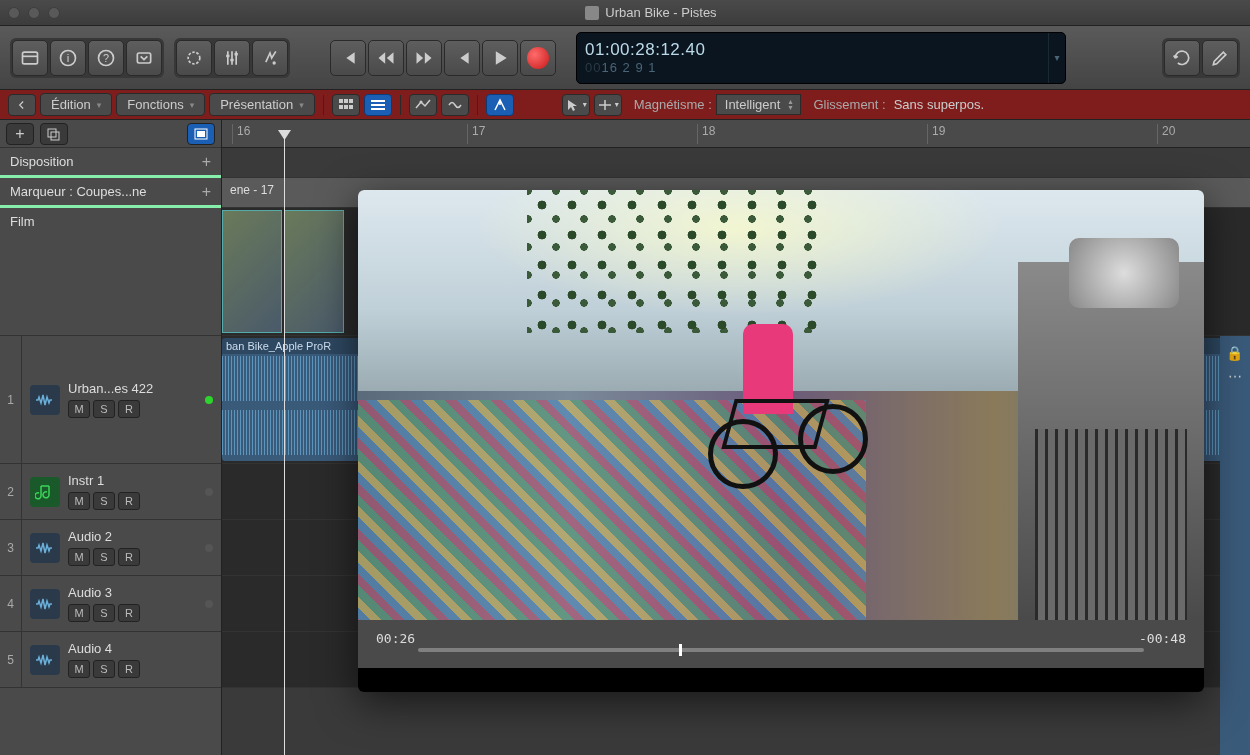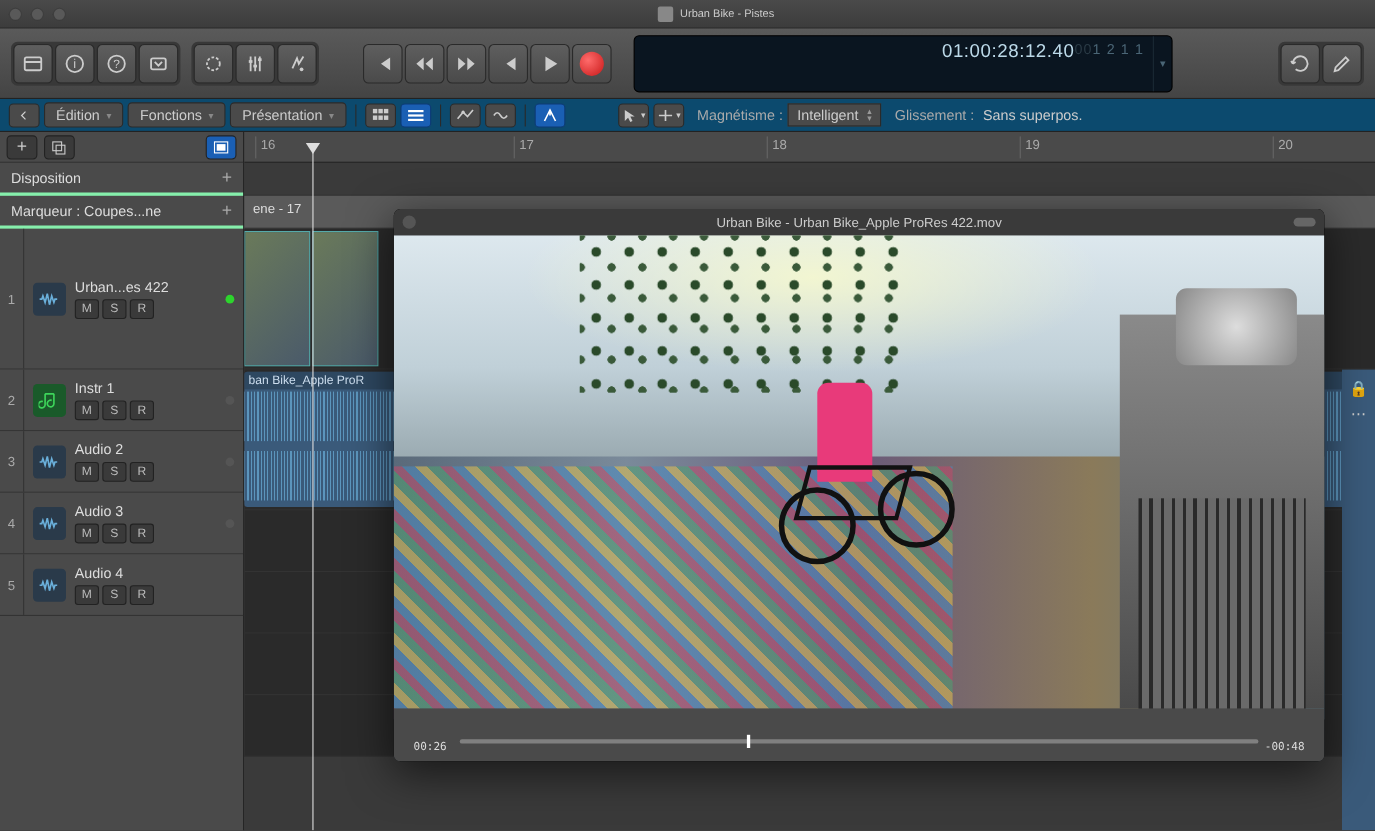--- a/index.html
+++ b/index.html
@@ -1,37 +1,37 @@
 <!DOCTYPE html>
 <html><head>
 <meta charset="utf-8">
 <style>
 *{box-sizing:border-box;margin:0;padding:0;font-family:-apple-system,BlinkMacSystemFont,"Helvetica Neue",sans-serif;user-select:none}
 body{width:1250px;height:755px;background:#4a4a4a;overflow:hidden;position:relative}
 .titlebar{height:26px;background:linear-gradient(#4a4a4a,#3c3c3c);display:flex;align-items:center;padding:0 8px;border-bottom:1px solid #222}
 .window-controls{display:flex;gap:8px}
 .wc{width:12px;height:12px;border-radius:50%;border:1px solid rgba(0,0,0,.3)}
 .wc.red{background:#595959}.wc.yellow{background:#595959}.wc.green{background:#595959}
-.title-center{flex:1;text-align:center;color:#ccc;font-size:10px;display:flex;align-items:center;justify-content:center;gap:6px}
+.title-center{flex:1;text-align:center;color:#ccc;font-size:13px;display:flex;align-items:center;justify-content:center;gap:6px}
 .doc-icon{width:14px;height:14px;background:#888;border-radius:2px}
 .toolbar{height:64px;background:linear-gradient(#5a5a5a,#444);display:flex;align-items:center;padding:0 10px;gap:10px;border-bottom:1px solid #222}
 .tb-group{display:flex;gap:2px;background:#383838;border-radius:6px;padding:2px}
 .tb-btn{width:36px;height:36px;background:linear-gradient(#5e5e5e,#4a4a4a);border:1px solid #2a2a2a;border-radius:5px;display:flex;align-items:center;justify-content:center;color:#ccc;cursor:pointer}
 .tb-btn svg{width:20px;height:20px;fill:#ccc}
 .transport{display:flex;gap:2px}
 .rec{width:36px;height:36px;border-radius:5px;background:linear-gradient(#5e5e5e,#4a4a4a);border:1px solid #2a2a2a;display:flex;align-items:center;justify-content:center}
 .rec-dot{width:22px;height:22px;border-radius:50%;background:radial-gradient(circle at 35% 35%,#ff6b6b,#c81818)}
 .lcd{flex:0 0 490px;height:52px;background:#0a1520;border:1px solid #000;border-radius:5px;display:flex;color:#bcd9e8;font-family:monospace;margin-left:10px}
-.lcd-seg{flex:1;padding:4px 8px;border-right:1px solid #1a2a35;display:flex;flex-direction:row;justify-content:flex-end}
+.lcd-seg{flex:1;padding:4px 8px;border-right:1px solid #1a2a35;display:flex;flex-direction:column;justify-content:center}
 .lcd-seg:last-child{border-right:none}
 .lcd-main{font-size:17px;letter-spacing:0.5px}
 .lcd-sub{font-size:13px;color:#4a6575;letter-spacing:1px}
 .lcd-dim{color:#2a3a45}
 .lcd-arrow{width:16px;display:flex;align-items:center;justify-content:center;color:#4a6575;font-size:10px}
-.sub-toolbar{height:30px;background:#0c4a6e;border-bottom:1px solid #222;display:flex;align-items:center;padding:0 8px;gap:4px;color:#ccc;font-size:13px}
+.sub-toolbar{height:30px;background:#7f1d1d;border-bottom:1px solid #222;display:flex;align-items:center;padding:0 8px;gap:4px;color:#ccc;font-size:13px}
 .menu-btn{padding:3px 10px;background:#4a4a4a;border:1px solid #2a2a2a;border-radius:4px;display:flex;align-items:center;gap:6px;cursor:pointer}
 .menu-btn .chev{font-size:9px;color:#888}
 .icon-btn{width:28px;height:22px;background:#4a4a4a;border:1px solid #2a2a2a;border-radius:4px;display:flex;align-items:center;justify-content:center;cursor:pointer}
 .icon-btn.active{background:#1a5fb4;border-color:#0d3a75}
 .icon-btn svg{width:16px;height:14px;fill:#ccc}
 .icon-btn.dark svg{fill:#ccc}
 .sep{width:1px;height:20px;background:#2a2a2a;margin:0 4px}
 .label{color:#aaa;margin-left:8px}
 .select{padding:2px 8px;background:#4a4a4a;border:1px solid #2a2a2a;border-radius:0;display:flex;align-items:center;gap:8px}
 .sel-arrows{font-size:8px;line-height:6px;color:#999;display:flex;flex-direction:column}
@@ -87,21 +87,21 @@
 .vo-person{position:absolute;left:30px;top:0;width:50px;height:90px;background:#e83a7a;border-radius:10px 10px 0 0}
 .vo-wheel{position:absolute;width:70px;height:70px;border:5px solid #111;border-radius:50%}
 .vo-wheel.front{right:-5px;top:80px}
 .vo-wheel.back{left:-5px;top:95px}
 .vo-frame{position:absolute;left:15px;top:75px;width:95px;height:50px;border:4px solid #111;transform:skewX(-15deg)}
 .vo-building{position:absolute;right:0;top:15%;width:22%;height:75%;background:linear-gradient(180deg,#8a8a8a,#4a4a4a)}
 .vo-gate{position:absolute;right:2%;bottom:8%;width:18%;height:42%;background:repeating-linear-gradient(90deg,#2a2a2a 0 3px,#6a6a6a 3px 10px)}
 .vo-light{position:absolute;right:3%;top:10%;width:110px;height:70px;background:radial-gradient(circle at 50% 50%,#ddd,#888);border-radius:10px}
 .vo-scrub{position:absolute;bottom:16px;left:60px;right:60px;height:4px;background:rgba(255,255,255,.3);border-radius:2px}
 .vo-scrub-handle{position:absolute;left:36%;top:-4px;width:3px;height:12px;background:#fff}
-.vo-time{position:absolute;bottom:7px;color:#ddd;font-size:10px;font-family:monospace}
+.vo-time{position:absolute;bottom:22px;color:#ddd;font-size:13px;font-family:monospace}
 .vo-time.l{left:18px}.vo-time.r{right:18px}
 .right-edge{position:absolute;right:0;top:216px;bottom:0;width:30px;background:#3a5a7a;z-index:2}
 .lock-icon{position:absolute;right:6px;top:225px;color:#ccc;font-size:14px;z-index:3}
 .dots-icon{position:absolute;right:6px;top:248px;color:#ccc;font-size:14px;z-index:3;letter-spacing:2px}
 </style>
 </head>
 <body>
 
 <div class="titlebar">
   <div class="window-controls">
@@ -192,21 +192,21 @@
           <path d="M7 4l13 8-13 8z" fill="#ccc"></path>
         </svg>
       </div>
     <div class="rec">
         <div class="rec-dot"></div>
       </div>
   </div>
   <div class="lcd">
     <div class="lcd-seg">
       <div class="lcd-main">01:00:28:12.40</div>
-      <div class="lcd-sub"><span class="lcd-dim">00</span><span>1  2  1         1</span></div>
+      <div class="lcd-sub"><span class="lcd-dim">00</span><span>16  2  9         1</span></div>
     </div>
     <div class="lcd-arrow">▾</div>
   </div>
   <div style="flex:1"></div>
   <div class="tb-group">
     <div class="tb-btn">
         <svg viewBox="0 0 24 24">
           <path d="M4 12a8 8 0 1 1 3 6M4 12l-2-3M4 12l3-2" fill="none" stroke="#ccc" stroke-width="2"></path>
         </svg>
       </div>
@@ -317,20 +317,23 @@
         </div>
     </div>
     <div class="sb-row">
       <span>Disposition</span>
         <span class="plus">+</span>
     </div>
     <div class="sb-row">
       <span>Marqueur : Coupes...ne</span>
         <span class="plus">+</span>
     </div>
+    <div class="film-row">
+      <span>Film</span>
+    </div>
 
     <div class="track big">
       <div class="track-num">1</div>
       <div class="track-body">
         <div class="track-icon">
             <svg viewBox="0 0 20 16">
               <path d="M1 8h2l1-3 2 6 2-8 2 10 2-8 2 6 1-3h2" fill="none" stroke="#6aafda" stroke-width="1.5"></path>
             </svg>
           </div>
         <div class="track-info">
@@ -451,25 +454,20 @@
     <div class="tl-track small"></div>
     <div class="tl-track small"></div>
     <div class="tl-track small"></div>
     <div class="right-edge"></div>
     <span class="lock-icon">🔒</span>
     <span class="dots-icon">⋯</span>
   </div>
 </div>
 
 <div class="video-overlay">
-  <div class="vo-title">
-    <div class="vo-close"></div>
-    <span>Urban Bike - Urban Bike_Apple ProRes 422.mov</span>
-    <div class="vo-pill"></div>
-  </div>
   <div class="vo-img">
     <div class="vo-sky"></div>
     <div class="vo-leaves"></div>
     <div class="vo-wall"></div>
     <div class="vo-graf"></div>
     <div class="vo-building"></div>
     <div class="vo-gate"></div>
     <div class="vo-light"></div>
     <div class="vo-road"></div>
     <div class="vo-biker">

